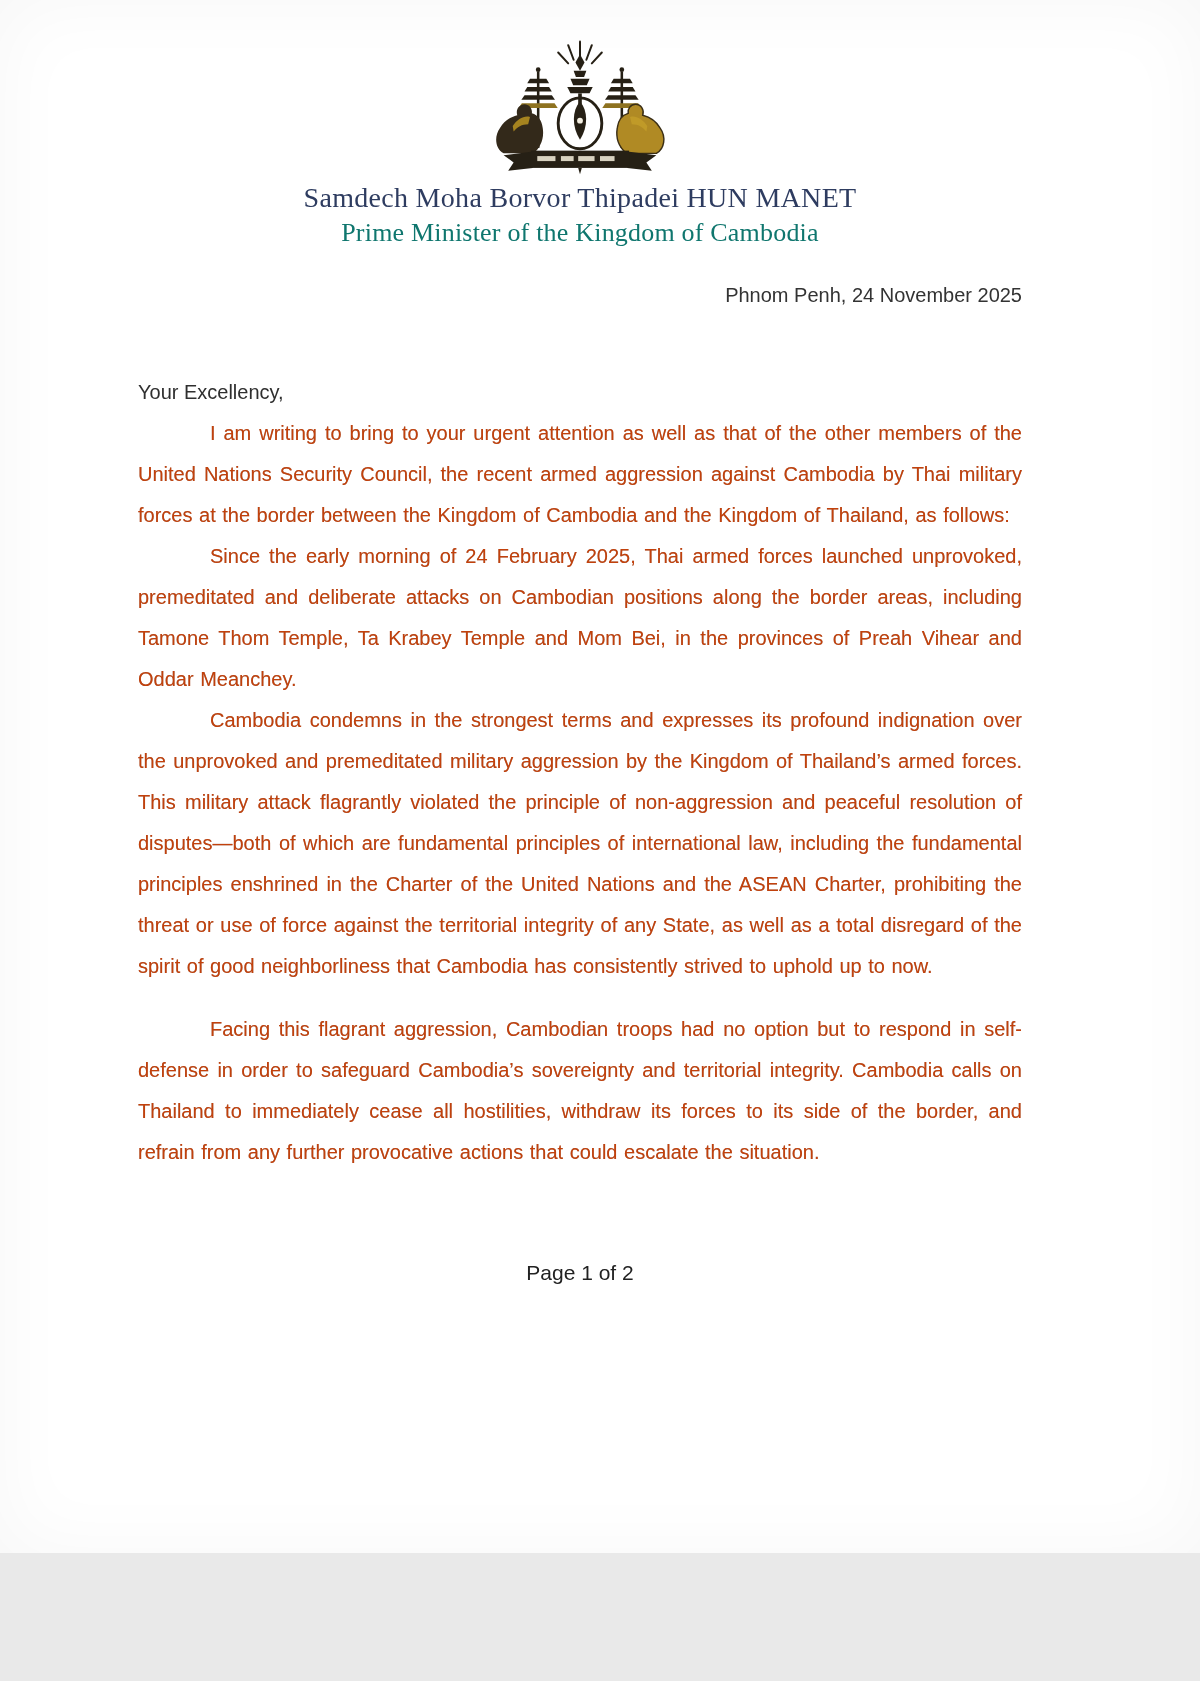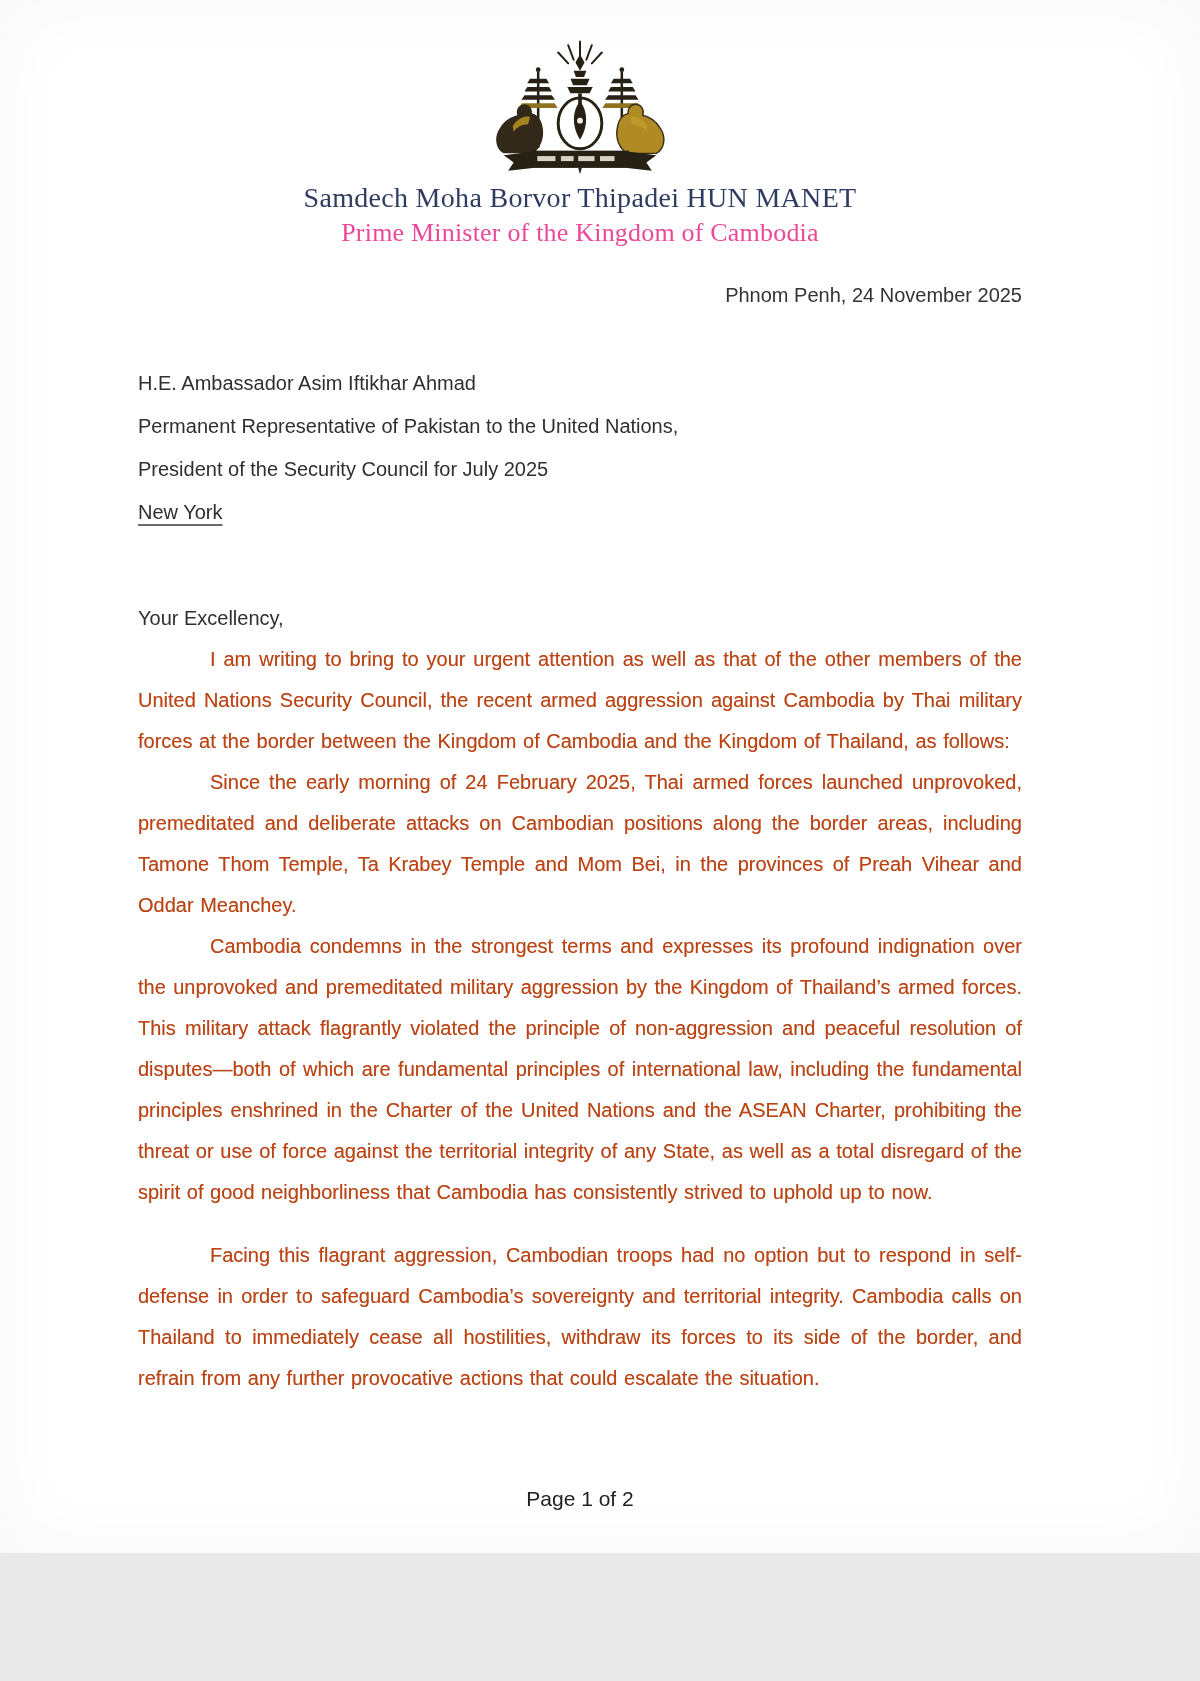--- a/index.html
+++ b/index.html
@@ -20,21 +20,21 @@
   .emblem { width: 200px; height: 138px; margin: 0 auto 4px auto; }
   .emblem svg { width: 100%; height: 100%; display: block; }
   .lh-name {
     font-family: "Liberation Serif", serif;
     font-size: 28px; line-height: 36px;
     color: #2e3c60; letter-spacing: 0.3px;
   }
   .lh-title {
     font-family: "Liberation Serif", serif;
     font-size: 26px; line-height: 34px;
-    color: #ec4899; letter-spacing: 0.2px;
+    color: #0f766e; letter-spacing: 0.2px;
   }
   .dateline {
     margin-top: 32px;
     text-align: right;
     font-size: 20px; line-height: 26px;
     color: #333333;
   }
   .recipient { margin-top: 54px; font-size: 20px; line-height: 43px; }
   .recipient .city {
     display: inline-block;
@@ -125,26 +125,20 @@
         </g>
         <path d="M108 142 h4 l-2 7 z" fill="#262015"></path>
       </svg>
     </div>
     <div class="lh-name">Samdech Moha Borvor Thipadei HUN MANET</div>
     <div class="lh-title">Prime Minister of the Kingdom of Cambodia</div>
   </header>
 
   <div class="dateline">Phnom Penh, 24 November 2025</div>
 
-  <div class="recipient">
-    <div>H.E. Ambassador Asim Iftikhar Ahmad</div>
-    <div>Permanent Representative of Pakistan to the United Nations,</div>
-    <div>President of the Security Council for July 2025</div>
-    <div><span class="city">New York</span></div>
-  </div>
 
   <div class="salutation">Your Excellency,</div>
 
   <p class="para">I am writing to bring to your urgent attention as well as that of the other members of the United Nations Security Council, the recent armed aggression against Cambodia by Thai military forces at the border between the Kingdom of Cambodia and the Kingdom of Thailand, as follows:</p>
   <p class="para">Since the early morning of  24 February 2025, Thai armed forces launched unprovoked, premeditated and deliberate attacks on Cambodian positions along the border areas, including Tamone Thom Temple, Ta Krabey Temple and Mom Bei, in the provinces of Preah Vihear and  Oddar Meanchey.</p>
   <p class="para">Cambodia condemns in the strongest terms and expresses its profound indignation over the unprovoked and premeditated military aggression by the Kingdom of Thailand’s armed forces. This military attack flagrantly violated the principle of non-aggression and peaceful resolution of disputes—both of which are fundamental principles of international law, including the fundamental principles enshrined in the Charter of the United Nations and the ASEAN Charter, prohibiting the threat or use of force against the territorial integrity of any State, as well as a total disregard of the spirit of good neighborliness that Cambodia has consistently strived to uphold up to now.</p>
   <p class="para gap-before">Facing this flagrant aggression, Cambodian troops had no option but to respond in self-defense in order to safeguard Cambodia’s sovereignty and territorial integrity. Cambodia calls on Thailand to immediately cease all hostilities, withdraw its forces to its side of the border, and refrain from any further provocative actions that could escalate the situation.</p>
 
   <footer class="page-footer">Page 1 of 2</footer>
 

